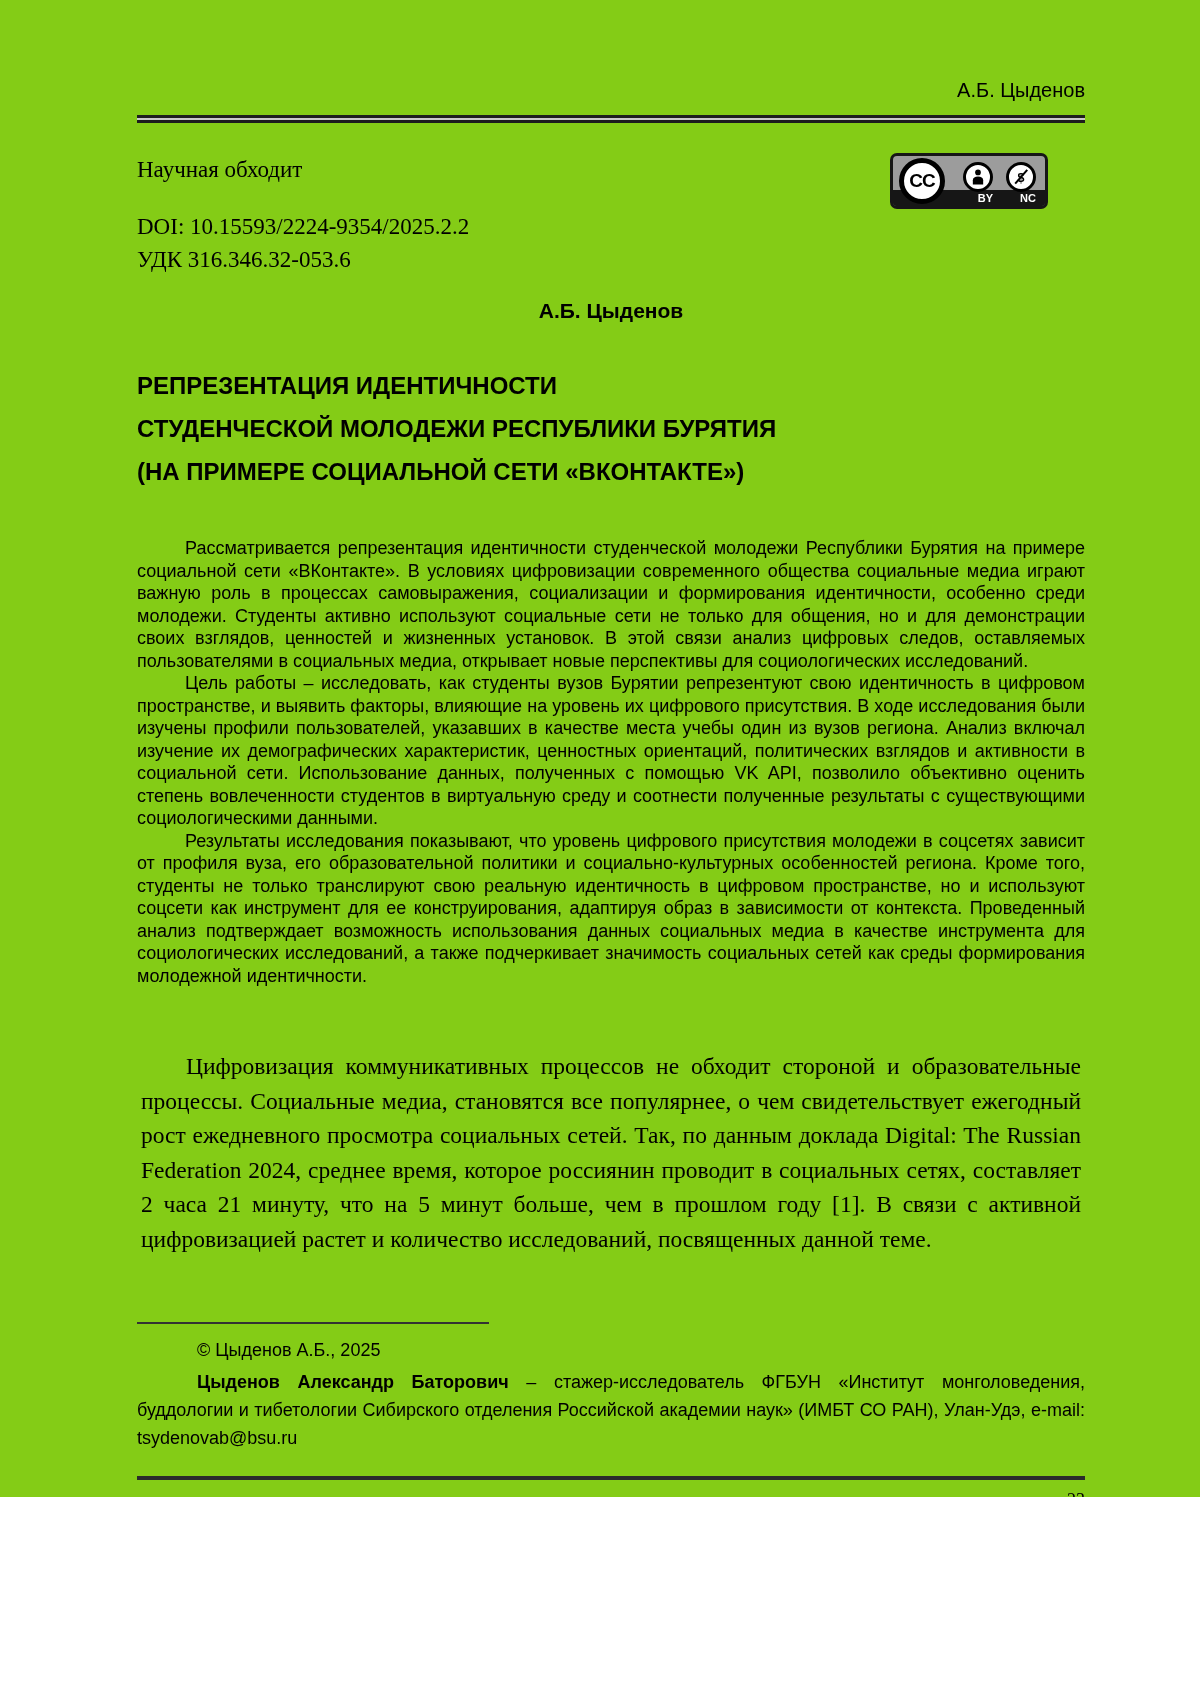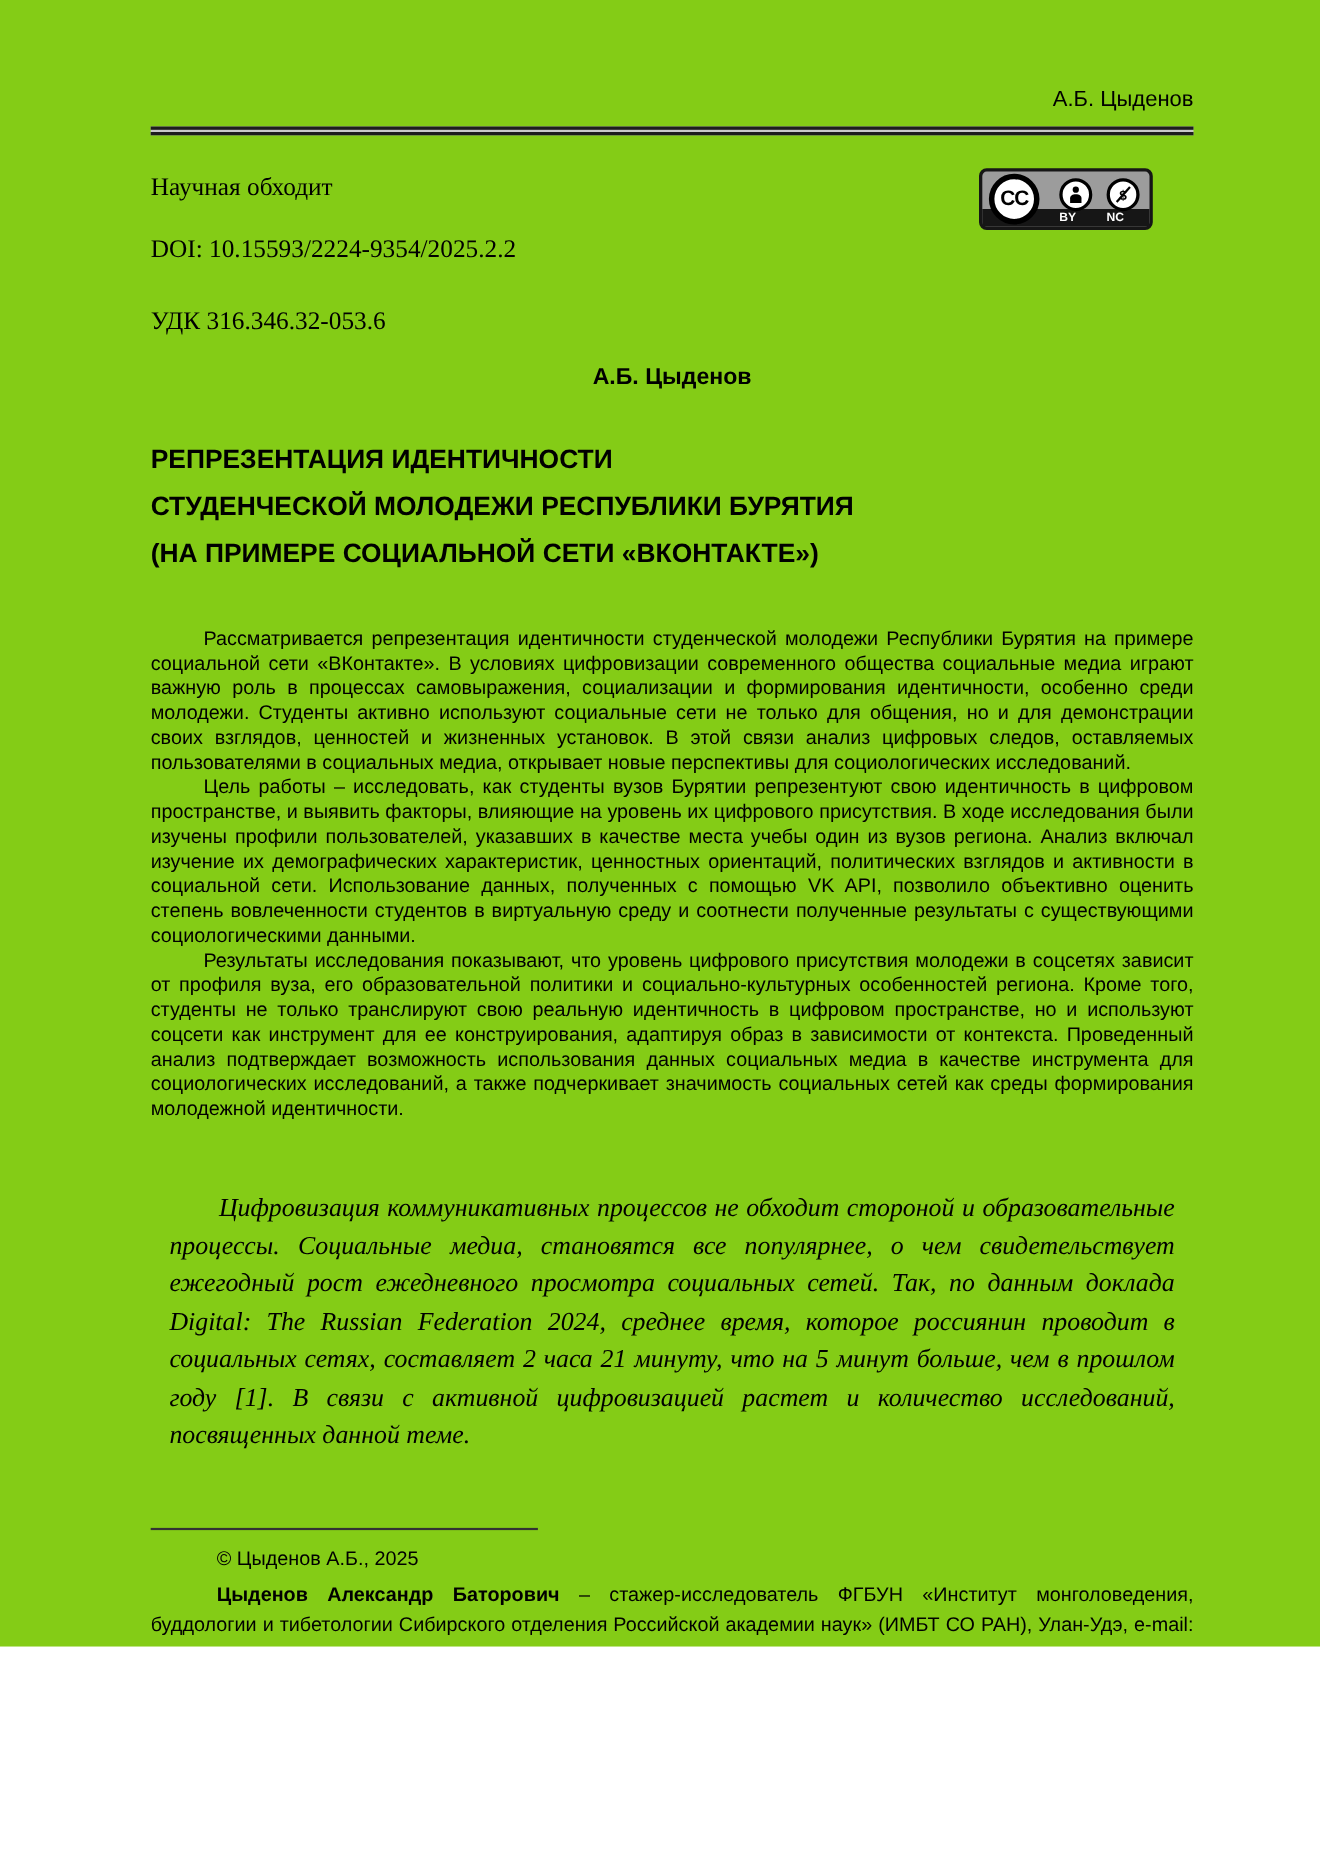--- a/index.html
+++ b/index.html
@@ -75,21 +75,21 @@
   .cc-small {
     top:6px;
     width:30px; height:30px;
     border:3px solid #000;
   }
   .cc-by-pos { left:70px; }
   .cc-nc-pos { left:113px; }
   .cc-small svg { width:20px; height:20px; display:block; }
   .cc-label {
     position:absolute; bottom:1px;
-    width:30px; text-align:left;
+    width:30px; text-align:right;
     color:#fff;
     font-family:"Liberation Sans","DejaVu Sans",sans-serif;
     font-weight:bold; font-size:11px; line-height:13px;
   }
 
   .author-line {
     margin-top:22px;
     text-align:center;
     font-family:"Liberation Sans","DejaVu Sans",sans-serif;
     font-weight:bold;
@@ -111,21 +111,21 @@
   }
   .abstract p { margin:0; text-indent:48px; }
   .kw-italic { font-style:italic; }
 
   .body-text {
     margin-top:62px;
     font-family:"Liberation Serif","DejaVu Serif",serif;
     font-size:23.5px; line-height:34.5px;
     text-align:justify;
   }
-  .body-text p { margin:17px; text-indent:45px;font-style:italic; }
+  .body-text p { margin:4px; text-indent:45px; }
 
   .footnote {
     margin-top:66px;
     font-family:"Liberation Sans","DejaVu Sans",sans-serif;
     font-size:18px; line-height:28px;
     text-align:justify;
   }
   .fn-rule { width:352px; height:0; border-top:2px solid #333; }
   .fn-copy { margin:12px 0 0 0; text-indent:60px; }
   .fn-bio  { margin:4px 0 0 0; text-indent:60px; }
@@ -171,21 +171,21 @@
             <text x="12" y="17.5" text-anchor="middle" font-size="15" font-weight="bold" font-family="Liberation Sans, DejaVu Sans, sans-serif" fill="#000">$</text>
             <line x1="5" y1="20" x2="19.5" y2="3.5" stroke="#000" stroke-width="2.4"></line>
           </svg>
         </div>
         <div class="cc-label" style="left:70px;">BY</div>
         <div class="cc-label" style="left:113px;">NC</div>
       </div>
 
       <p class="ids">
         <span style="display:block;">DOI: 10.15593/2224-9354/2025.2.2</span>
-        <span style="display:block;margin-top:32px;">УДК 316.346.32-053.6</span>
+        <span style="display:block;">УДК 316.346.32-053.6</span>
       </p>
     </div>
 
     <div class="author-line">А.Б. Цыденов</div>
 
     <div class="title-block">
       <div>РЕПРЕЗЕНТАЦИЯ ИДЕНТИЧНОСТИ</div>
       <div>СТУДЕНЧЕСКОЙ МОЛОДЕЖИ РЕСПУБЛИКИ БУРЯТИЯ</div>
       <div>(НА ПРИМЕРЕ СОЦИАЛЬНОЙ СЕТИ «ВКОНТАКТЕ»)</div>
     </div>

